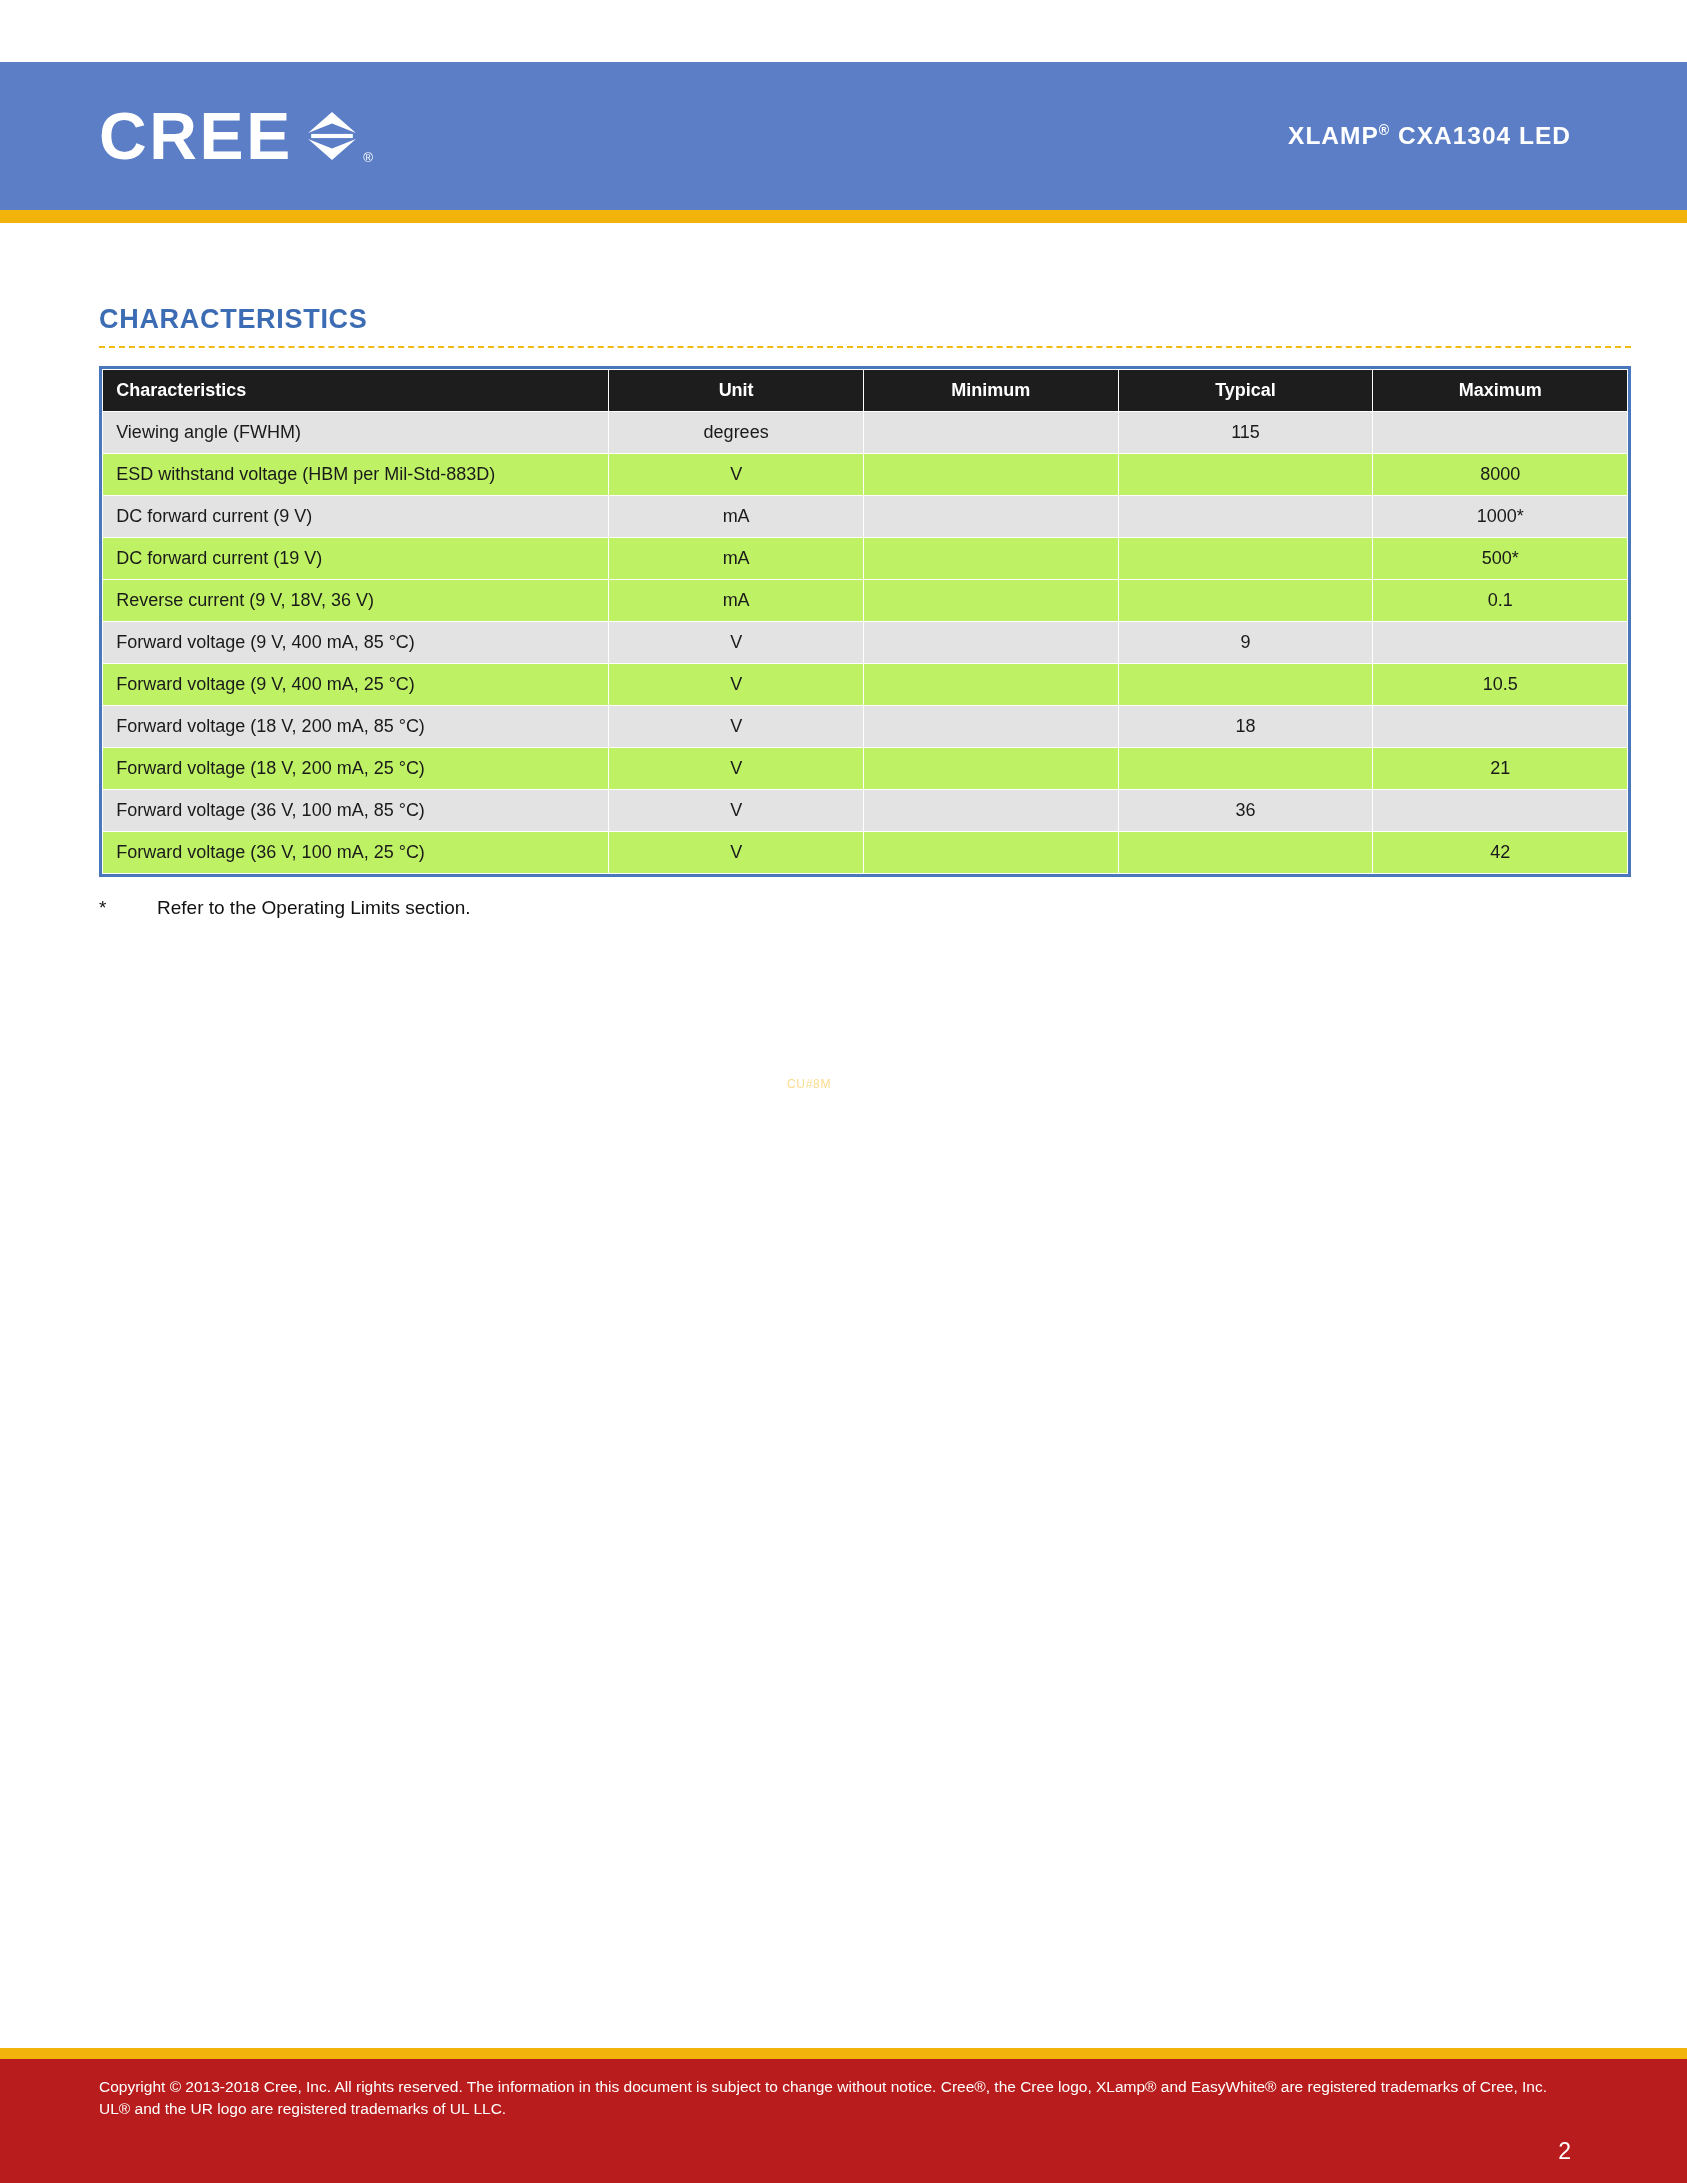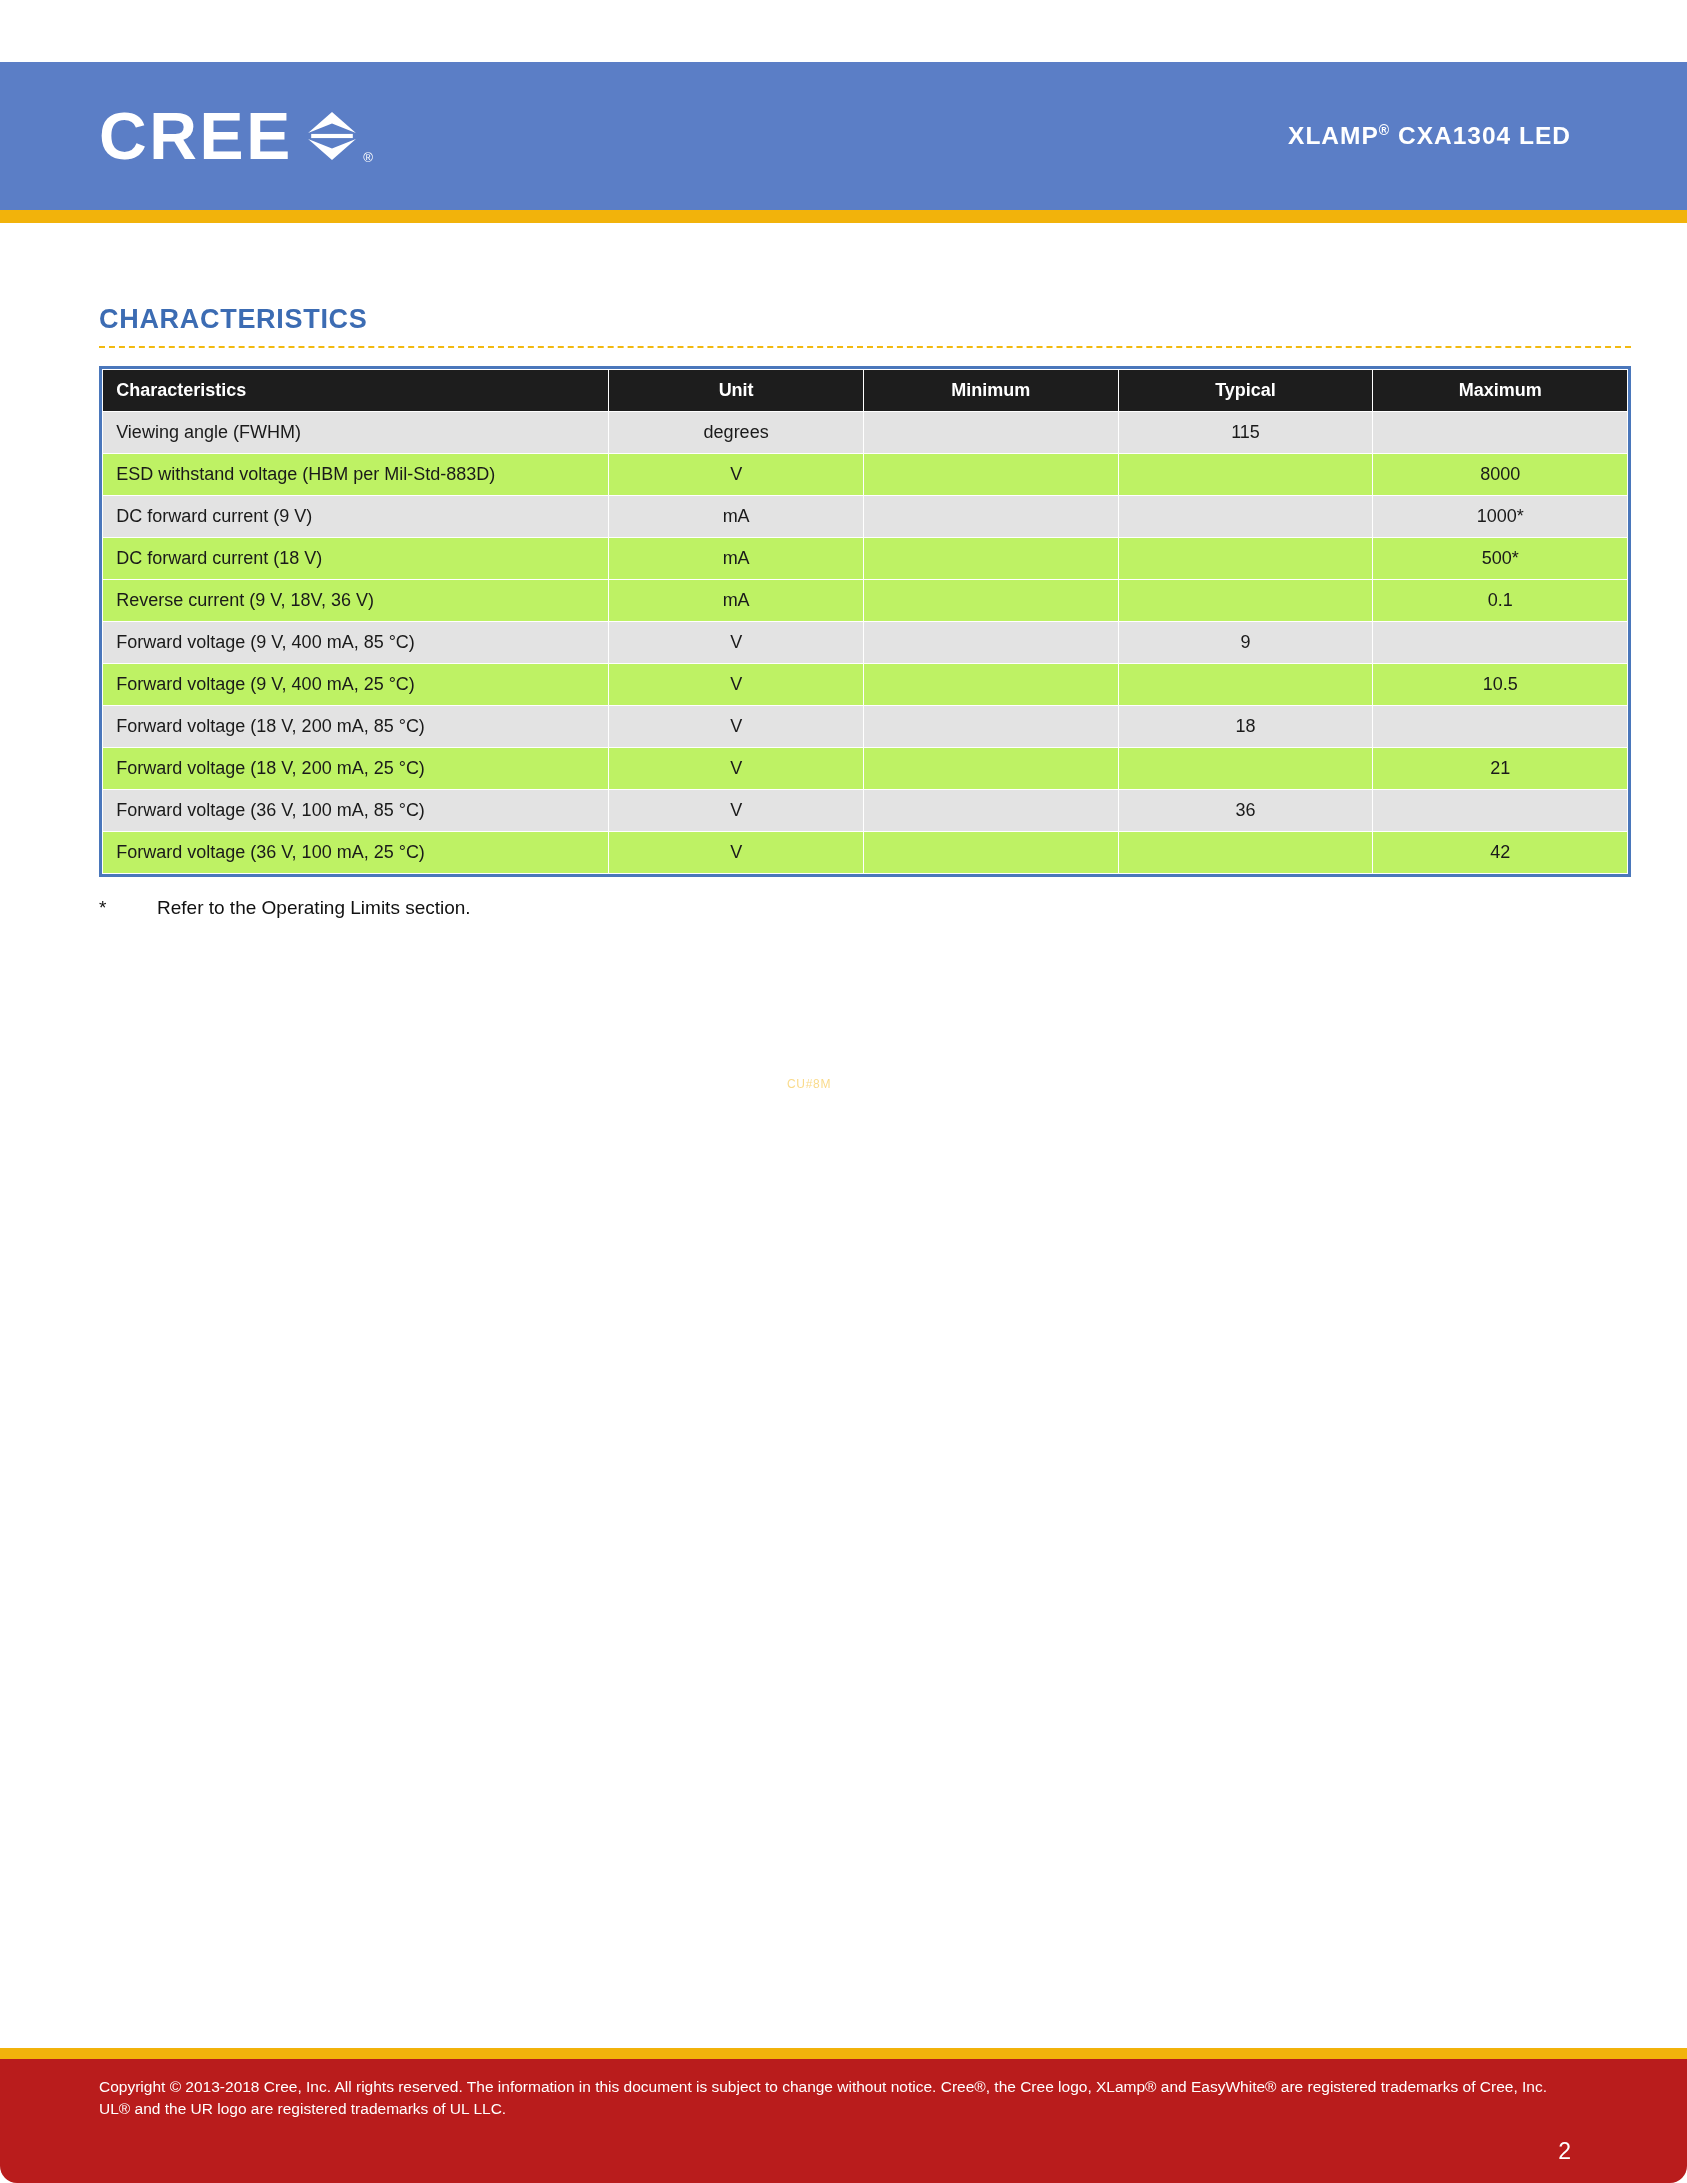--- a/index.html
+++ b/index.html
@@ -3,21 +3,20 @@
 <meta charset="utf-8">
 <style>
   html,body { margin:0; padding:0; background:#ffffff; }
   .page {
     position:relative;
     width:1687px;
     height:2183px;
     background:#ffffff;
     font-family:"Liberation Sans", sans-serif;
     overflow:hidden;
-    border-radius:17px;
   }
 
   
   .top-gap { height:62px; background:#ffffff; }
   .header-band {
     height:148px;
     background:#5b7ec6;
     display:flex;
     align-items:center;
     justify-content:space-between;
@@ -205,21 +204,21 @@
               <td>8000</td>
             </tr>
             <tr class="row-gray">
               <td class="cell-left">DC forward current (9 V)</td>
               <td>mA</td>
               <td></td>
               <td></td>
               <td>1000*</td>
             </tr>
             <tr class="row-blue">
-              <td class="cell-left">DC forward current (18 V)</td>
+              <td class="cell-left">DC forward current (19 V)</td>
               <td>mA</td>
               <td></td>
               <td></td>
               <td>500*</td>
             </tr>
             <tr class="row-blue">
               <td class="cell-left">Reverse current (9 V, 18V, 36 V)</td>
               <td>mA</td>
               <td></td>
               <td></td>

